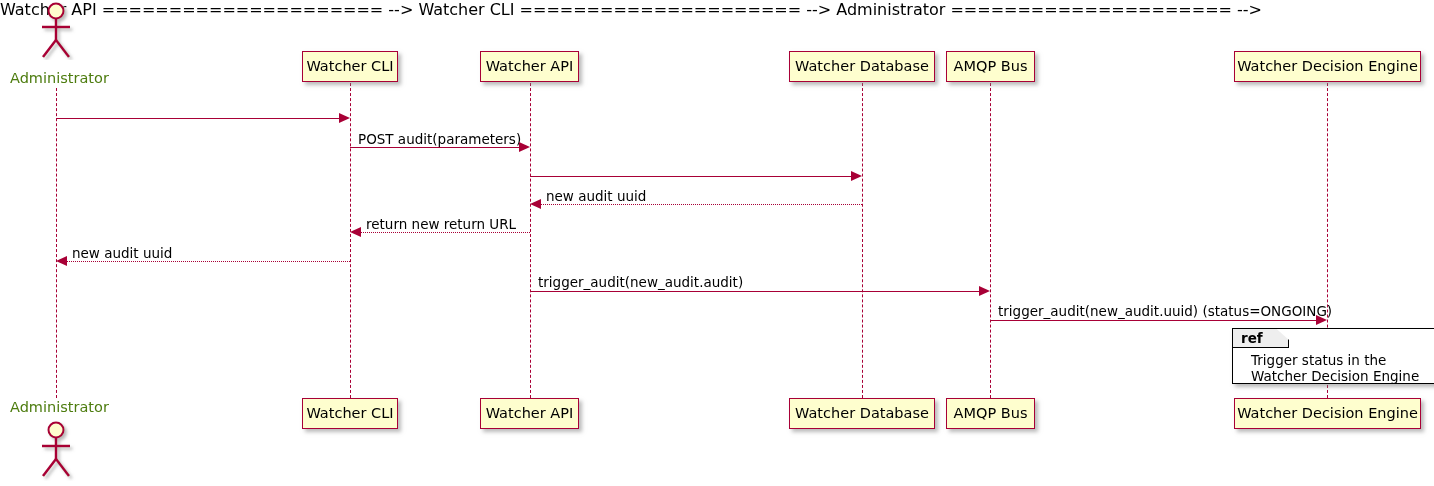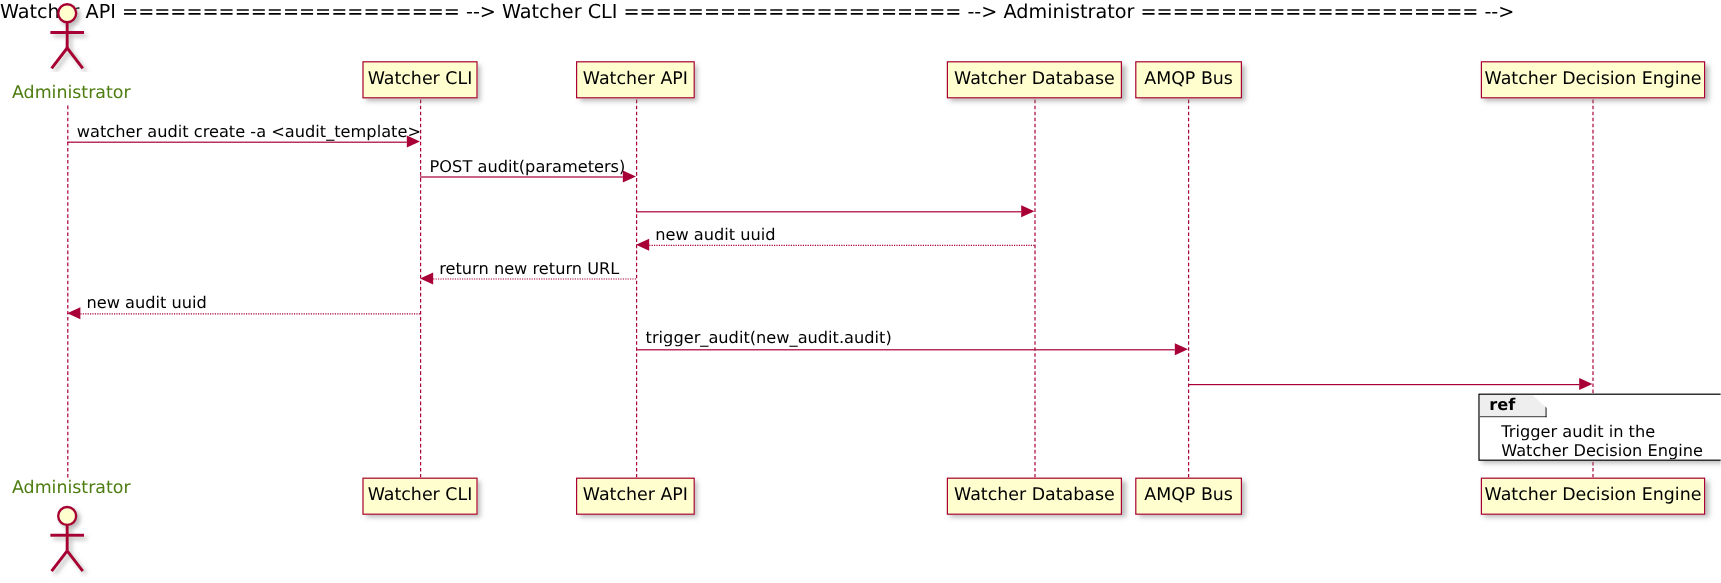--- a/index.html
+++ b/index.html
@@ -174,21 +174,20 @@
   <div class="participant" style="left:1234px; top:51px; width:187px;">Watcher Decision Engine</div>
 
   
   <div class="participant" style="left:302px; top:398px; width:96px;">Watcher CLI</div>
   <div class="participant" style="left:480px; top:398px; width:99px;">Watcher API</div>
   <div class="participant" style="left:789px; top:398px; width:146px;">Watcher Database</div>
   <div class="participant" style="left:946px; top:398px; width:89px;">AMQP Bus</div>
   <div class="participant" style="left:1234px; top:398px; width:187px;">Watcher Decision Engine</div>
 
   
-  <div class="msg-label" style="left:64px; top:104px;">watcher audit create -a &lt;audit_template&gt;</div>
   <div class="msg-line" style="left:56px; top:118px; width:283px;"></div>
   <div class="arrow-head right" style="left:339px; top:113px;"></div>
 
   
   <div class="msg-label" style="left:358px; top:133px;">POST audit(parameters)</div>
   <div class="msg-line" style="left:350px; top:147px; width:169px;"></div>
   <div class="arrow-head right" style="left:519px; top:142px;"></div>
 
   
   <div class="msg-line" style="left:530px; top:176px; width:321px;"></div>
@@ -208,23 +207,24 @@
   <div class="msg-label" style="left:72px; top:247px;">new audit uuid</div>
   <div class="msg-line dotted" style="left:67px; top:261px; width:283px;"></div>
   <div class="arrow-head left" style="left:56px; top:256px;"></div>
 
   
   <div class="msg-label" style="left:538px; top:276px;">trigger_audit(new_audit.audit)</div>
   <div class="msg-line" style="left:530px; top:291px; width:449px;"></div>
   <div class="arrow-head right" style="left:979px; top:286px;"></div>
 
   
+  <div class="msg-label" style="left:998px; top:305px;">trigger_audit(new_audit.uuid) (status=ONGOING)</div>
   <div class="msg-line" style="left:990px; top:320px; width:326px;"></div>
   <div class="arrow-head right" style="left:1316px; top:315px;"></div>
 
   
   <div class="ref-box" style="left:1232px; top:328px; width:230px; height:56px;">
     <div class="ref-tab" style="width:56px; height:19px;">ref</div>
-    <div class="ref-text" style="left:18px; top:23px;">Trigger audit in the</div>
+    <div class="ref-text" style="left:18px; top:23px;">Trigger status in the</div>
     <div class="ref-text" style="left:18px; top:39px;">Watcher Decision Engine</div>
   </div>
 
 </div>
 
 </body></html>

